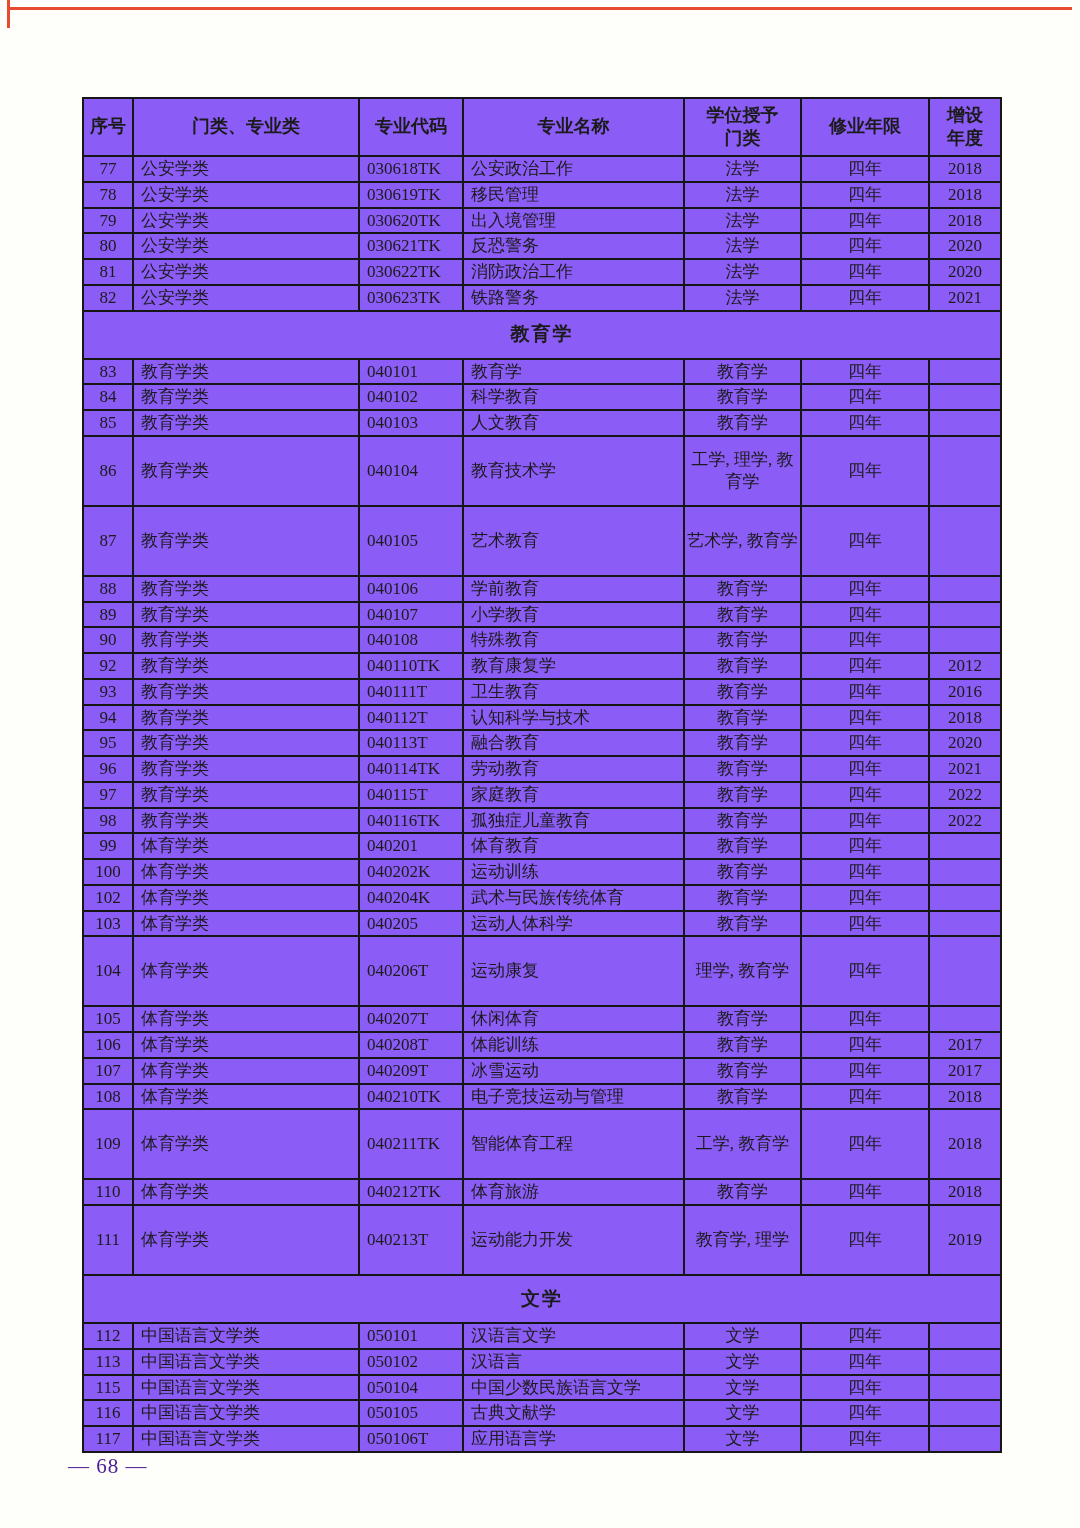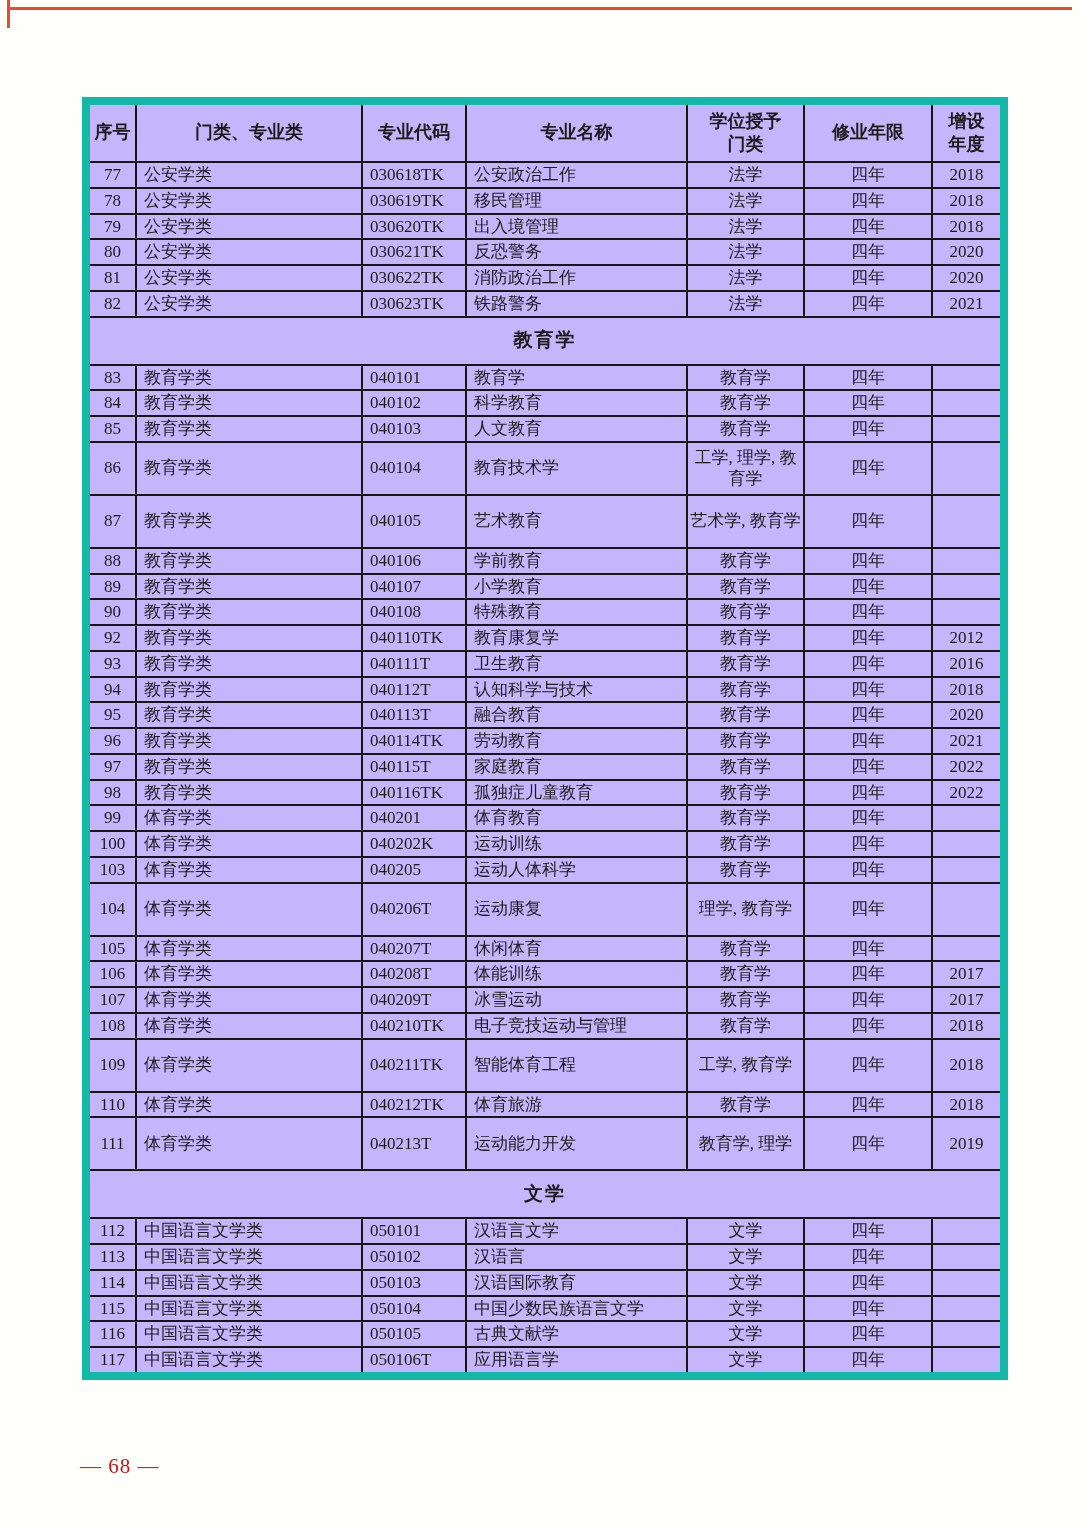--- a/index.html
+++ b/index.html
@@ -12,22 +12,22 @@
     overflow:hidden;
   }
   .page{position:absolute;inset:0;background:#fefefb;}
   .accent-h{position:absolute;left:9px;top:7px;width:1063px;height:3px;background:#e64a2f;}
   .accent-v{position:absolute;left:7px;top:0;width:3px;height:28px;background:#e64a2f;}
   .table-wrap{position:absolute;left:82px;top:97px;}
   table.majors{
     border-collapse:collapse;
     table-layout:fixed;
     width:918px;
-    background:#c4b5fd;
-    border:8px solid #14b8a6;
+    background:#8b5cf6;
+    border:1px solid #14b8a6;
   }
   th,td{
     border:2px solid #161616;
     font-family:"Liberation Serif","DejaVu Serif",serif;
     color:#1b1b1b;
     overflow:hidden;
     padding:1px 2px;
   }
   th{
     font-size:18px;
@@ -35,34 +35,34 @@
     text-align:center;
     white-space:pre-line;
     line-height:1.3;
     height:52px;
     padding:2px 2px;
   }
   td{font-size:17px;line-height:1.28;}
   td.c{text-align:center;}
   td.l{text-align:left;padding-left:7px;}
   tr.data-row{height:16px;}
-  tr.data-row.tall{height:53px;}
+  tr.data-row.tall{height:70px;}
   tr.section-row td{
     height:44px;
     text-align:center;
     font-weight:bold;
     font-size:19px;
     letter-spacing:2px;
   }
   .footer{
     position:absolute;
-    left:80px;
+    left:68px;
     top:1454px;
     font-size:21px;
-    color:#b91c1c;
+    color:#4c1d95;
     letter-spacing:1px;
   }
 </style>
 </head>
 <body>
 
 <div class="page">
   <div class="accent-v"></div>
   <div class="accent-h"></div>
 
@@ -295,20 +295,29 @@
           <tr class="data-row">
             <td class="c">100</td>
             <td class="l">体育学类</td>
             <td class="l">040202K</td>
             <td class="l">运动训练</td>
             <td class="c">教育学</td>
             <td class="c">四年</td>
             <td class="c"></td>
           </tr>
           <tr class="data-row">
+            <td class="c">102</td>
+            <td class="l">体育学类</td>
+            <td class="l">040204K</td>
+            <td class="l">武术与民族传统体育</td>
+            <td class="c">教育学</td>
+            <td class="c">四年</td>
+            <td class="c"></td>
+          </tr>
+          <tr class="data-row">
             <td class="c">103</td>
             <td class="l">体育学类</td>
             <td class="l">040205</td>
             <td class="l">运动人体科学</td>
             <td class="c">教育学</td>
             <td class="c">四年</td>
             <td class="c"></td>
           </tr>
           <tr class="data-row tall">
             <td class="c">104</td>
@@ -392,29 +401,20 @@
             <td class="l">汉语言文学</td>
             <td class="c">文学</td>
             <td class="c">四年</td>
             <td class="c"></td>
           </tr>
           <tr class="data-row">
             <td class="c">113</td>
             <td class="l">中国语言文学类</td>
             <td class="l">050102</td>
             <td class="l">汉语言</td>
-            <td class="c">文学</td>
-            <td class="c">四年</td>
-            <td class="c"></td>
-          </tr>
-          <tr class="data-row">
-            <td class="c">114</td>
-            <td class="l">中国语言文学类</td>
-            <td class="l">050103</td>
-            <td class="l">汉语国际教育</td>
             <td class="c">文学</td>
             <td class="c">四年</td>
             <td class="c"></td>
           </tr>
           <tr class="data-row">
             <td class="c">115</td>
             <td class="l">中国语言文学类</td>
             <td class="l">050104</td>
             <td class="l">中国少数民族语言文学</td>
             <td class="c">文学</td>

